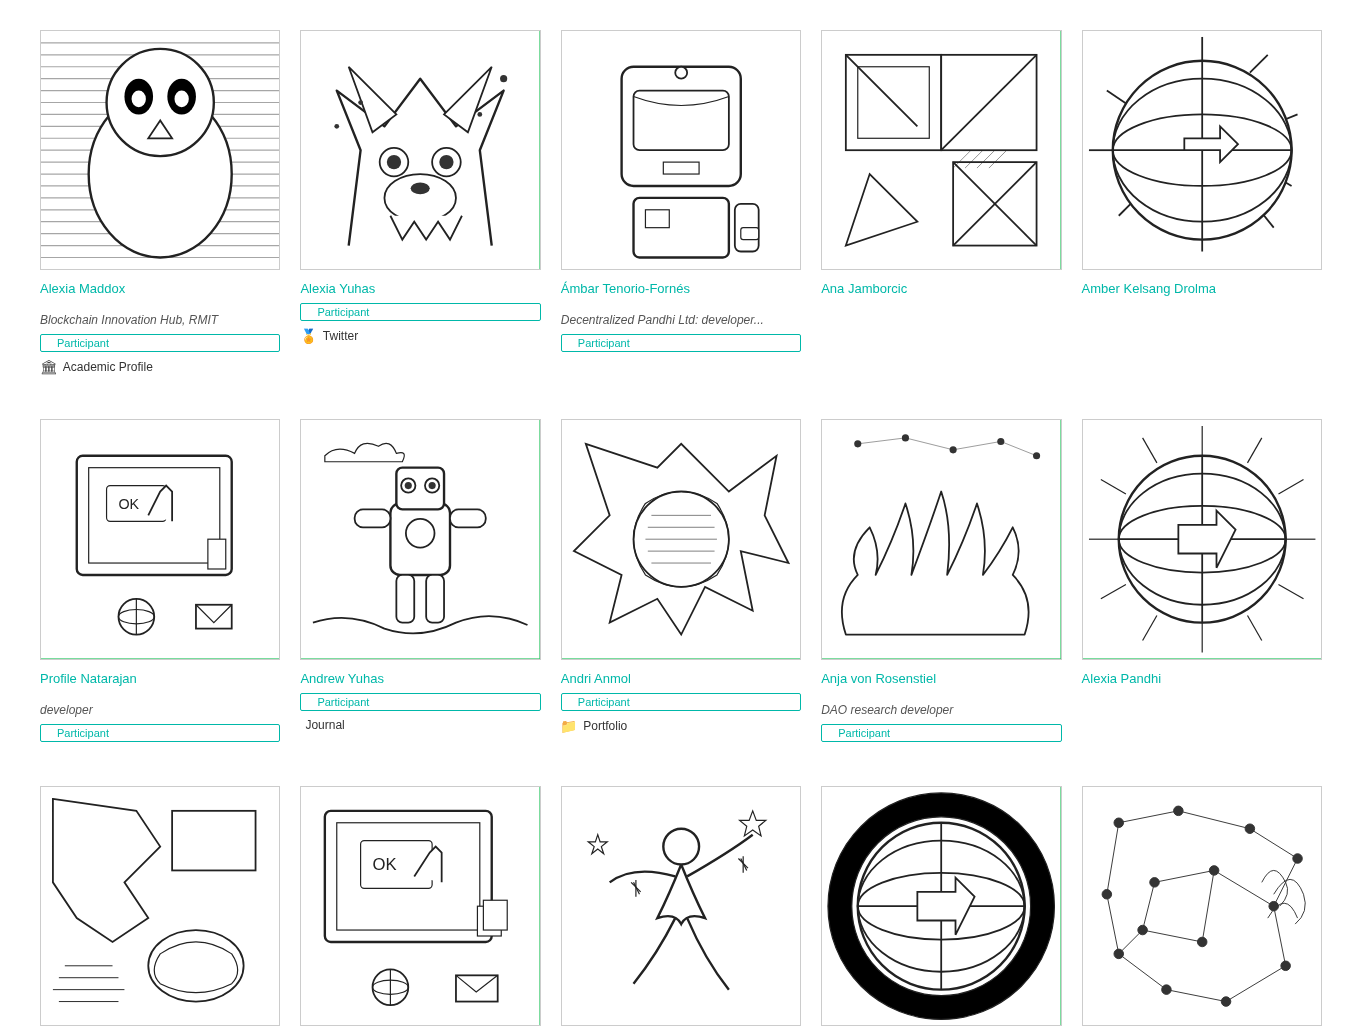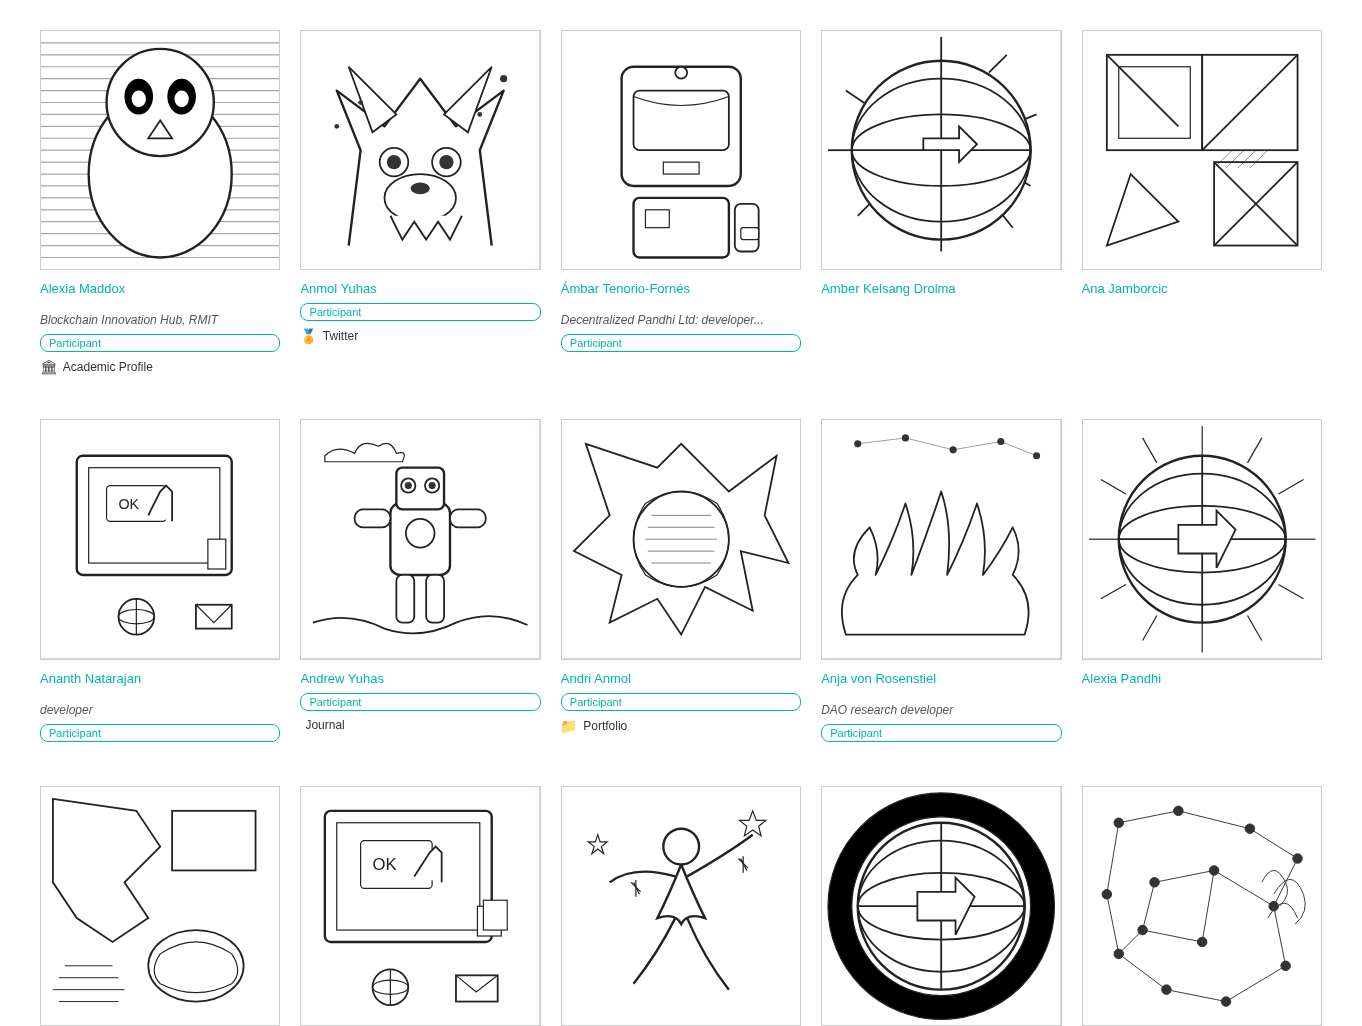--- a/index.html
+++ b/index.html
@@ -17,21 +17,21 @@
     }
     .card {
       display: flex;
       flex-direction: column;
       gap: 5px;
     }
     .card-image {
       width: 100%;
       aspect-ratio: 1;
       border: 1px solid #ccc;
-      background: #c4b5fd;
+      background: #22c55e;
       overflow: hidden;
       display: flex;
       align-items: center;
       justify-content: center;
       margin-bottom: 6px;
     }
     .card-image svg {
       width: 100%;
       height: 100%;
     }
@@ -44,23 +44,23 @@
     .card-org {
       font-style: italic;
       font-size: 12px;
       color: #555;
       margin-top: 12px;
     }
     .badge {
       display: inline-block;
       border: 1px solid #00b8a9;
       color: #00b8a9;
-      padding: 2px 8px;
+      padding: 2px 16px;
       font-size: 11px;
-      border-radius: 8px;
+      border-radius: 2px;
       margin-top: 2px;
     }
     .card-link {
       display: flex;
       align-items: center;
       gap: 5px;
       font-size: 12px;
       color: #333;
       margin-top: 2px;
     }
@@ -136,21 +136,21 @@
       <ellipse cx="100" cy="132" rx="8" ry="5" fill="#333"></ellipse>
 
       <path d="M75,155 L85,175 L95,160 L105,175 L115,160 L125,175 L135,155" fill="white" stroke="#222" stroke-width="1.5"></path>
 
       <circle cx="50" cy="60" r="2" fill="#333"></circle>
       <circle cx="150" cy="70" r="2" fill="#333"></circle>
       <circle cx="170" cy="40" r="3" fill="#333"></circle>
       <circle cx="30" cy="80" r="2" fill="#333"></circle>
     </svg>
     </div>
-  <span class="card-name">Anmol Yuhas</span>
+  <span class="card-name">Alexia Yuhas</span>
       <span class="badge">Participant</span>
       <span class="card-link"><span class="link-icon">🏅</span>Twitter</span>
     </div>
     <div class="card">
     <div class="card-image">
       <svg viewBox="0 0 200 200" xmlns="http://www.w3.org/2000/svg">
       <rect width="200" height="200" fill="white"></rect>
 
       <rect x="50" y="30" width="100" height="100" rx="10" fill="white" stroke="#222" stroke-width="2"></rect>
 
@@ -165,20 +165,47 @@
       <rect x="145" y="145" width="20" height="40" rx="5" fill="white" stroke="#222" stroke-width="1.5"></rect>
 
       <rect x="70" y="150" width="20" height="15" fill="white" stroke="#222" stroke-width="1"></rect>
 
       <rect x="150" y="165" width="15" height="10" rx="2" fill="white" stroke="#222" stroke-width="1"></rect>
     </svg>
     </div>
   <span class="card-name">Ámbar Tenorio-Fornés</span>
       <span class="card-org">Decentralized Pandhi Ltd: developer...</span>
       <span class="badge">Participant</span>
+    </div>
+    <div class="card">
+    <div class="card-image">
+      <svg viewBox="0 0 200 200" xmlns="http://www.w3.org/2000/svg">
+      <rect width="200" height="200" fill="white"></rect>
+
+      <rect x="20" y="20" width="80" height="80" fill="white" stroke="#222" stroke-width="1.5"></rect>
+      <rect x="30" y="30" width="60" height="60" fill="white" stroke="#222" stroke-width="1"></rect>
+      <rect x="100" y="20" width="80" height="80" fill="white" stroke="#222" stroke-width="1.5"></rect>
+
+      <line x1="20" y1="20" x2="80" y2="80" stroke="#222" stroke-width="1.5"></line>
+      <line x1="100" y1="100" x2="180" y2="20" stroke="#222" stroke-width="1.5"></line>
+
+      <polygon points="40,120 80,160 20,180" fill="white" stroke="#222" stroke-width="1.5"></polygon>
+      <rect x="110" y="110" width="70" height="70" fill="white" stroke="#222" stroke-width="1.5"></rect>
+      <line x1="110" y1="110" x2="180" y2="180" stroke="#222" stroke-width="1.5"></line>
+      <line x1="180" y1="110" x2="110" y2="180" stroke="#222" stroke-width="1.5"></line>
+
+      <g stroke="#222" stroke-width="0.8" opacity="0.5">
+        <line x1="110" y1="115" x2="125" y2="100"></line>
+            <line x1="120" y1="115" x2="135" y2="100"></line>
+        <line x1="130" y1="115" x2="145" y2="100"></line>
+            <line x1="140" y1="115" x2="155" y2="100"></line>
+      </g>
+    </svg>
+    </div>
+  <span class="card-name">Ana Jamborcic</span>
     </div>
     <div class="card">
     <div class="card-image">
       <svg viewBox="0 0 200 200" xmlns="http://www.w3.org/2000/svg">
       <rect width="200" height="200" fill="white"></rect>
 
       <g stroke="#222" stroke-width="1.5">
         <line x1="100" y1="5" x2="100" y2="25"></line>
         <line x1="155" y1="20" x2="140" y2="35"></line>
         <line x1="180" y1="70" x2="160" y2="78"></line>
@@ -201,66 +228,39 @@
       <polygon points="130,95 115,80 115,90 85,90 85,100 115,100 115,110" fill="white" stroke="#222" stroke-width="1.5"></polygon>
     </svg>
     </div>
   <span class="card-name">Amber Kelsang Drolma</span>
     </div>
     <div class="card">
     <div class="card-image">
       <svg viewBox="0 0 200 200" xmlns="http://www.w3.org/2000/svg">
       <rect width="200" height="200" fill="white"></rect>
 
-      <rect x="20" y="20" width="80" height="80" fill="white" stroke="#222" stroke-width="1.5"></rect>
-      <rect x="30" y="30" width="60" height="60" fill="white" stroke="#222" stroke-width="1"></rect>
-      <rect x="100" y="20" width="80" height="80" fill="white" stroke="#222" stroke-width="1.5"></rect>
-
-      <line x1="20" y1="20" x2="80" y2="80" stroke="#222" stroke-width="1.5"></line>
-      <line x1="100" y1="100" x2="180" y2="20" stroke="#222" stroke-width="1.5"></line>
-
-      <polygon points="40,120 80,160 20,180" fill="white" stroke="#222" stroke-width="1.5"></polygon>
-      <rect x="110" y="110" width="70" height="70" fill="white" stroke="#222" stroke-width="1.5"></rect>
-      <line x1="110" y1="110" x2="180" y2="180" stroke="#222" stroke-width="1.5"></line>
-      <line x1="180" y1="110" x2="110" y2="180" stroke="#222" stroke-width="1.5"></line>
-
-      <g stroke="#222" stroke-width="0.8" opacity="0.5">
-        <line x1="110" y1="115" x2="125" y2="100"></line>
-            <line x1="120" y1="115" x2="135" y2="100"></line>
-        <line x1="130" y1="115" x2="145" y2="100"></line>
-            <line x1="140" y1="115" x2="155" y2="100"></line>
-      </g>
-    </svg>
-    </div>
-  <span class="card-name">Ana Jamborcic</span>
-    </div>
-    <div class="card">
-    <div class="card-image">
-      <svg viewBox="0 0 200 200" xmlns="http://www.w3.org/2000/svg">
-      <rect width="200" height="200" fill="white"></rect>
-
       <rect x="30" y="30" width="130" height="100" rx="5" fill="white" stroke="#222" stroke-width="2"></rect>
       <rect x="40" y="40" width="110" height="80" fill="white" stroke="#222" stroke-width="1"></rect>
 
       <rect x="55" y="55" width="50" height="30" rx="3" fill="white" stroke="#222" stroke-width="1"></rect>
       <text x="65" y="75" font-size="12" fill="#222">OK</text>
 
       <path d="M90,80 L100,60 L105,55 L110,60 L110,85" fill="white" stroke="#222" stroke-width="1.5"></path>
 
       <rect x="140" y="100" width="15" height="25" fill="white" stroke="#222" stroke-width="1"></rect>
 
       <circle cx="80" cy="165" r="15" fill="white" stroke="#222" stroke-width="1.5"></circle>
       <ellipse cx="80" cy="165" rx="15" ry="6" fill="none" stroke="#222" stroke-width="1"></ellipse>
       <line x1="80" y1="150" x2="80" y2="180" stroke="#222" stroke-width="1"></line>
 
       <rect x="130" y="155" width="30" height="20" fill="white" stroke="#222" stroke-width="1.5"></rect>
       <polyline points="130,155 145,170 160,155" fill="none" stroke="#222" stroke-width="1"></polyline>
     </svg>
     </div>
-  <span class="card-name">Ananth Natarajan</span>
+  <span class="card-name">Profile Natarajan</span>
       <span class="card-org">developer</span>
       <span class="badge">Participant</span>
     </div>
     <div class="card">
     <div class="card-image">
       <svg viewBox="0 0 200 200" xmlns="http://www.w3.org/2000/svg">
       <rect width="200" height="200" fill="white"></rect>
 
       <rect x="75" y="70" width="50" height="60" rx="8" fill="white" stroke="#222" stroke-width="2"></rect>
 

